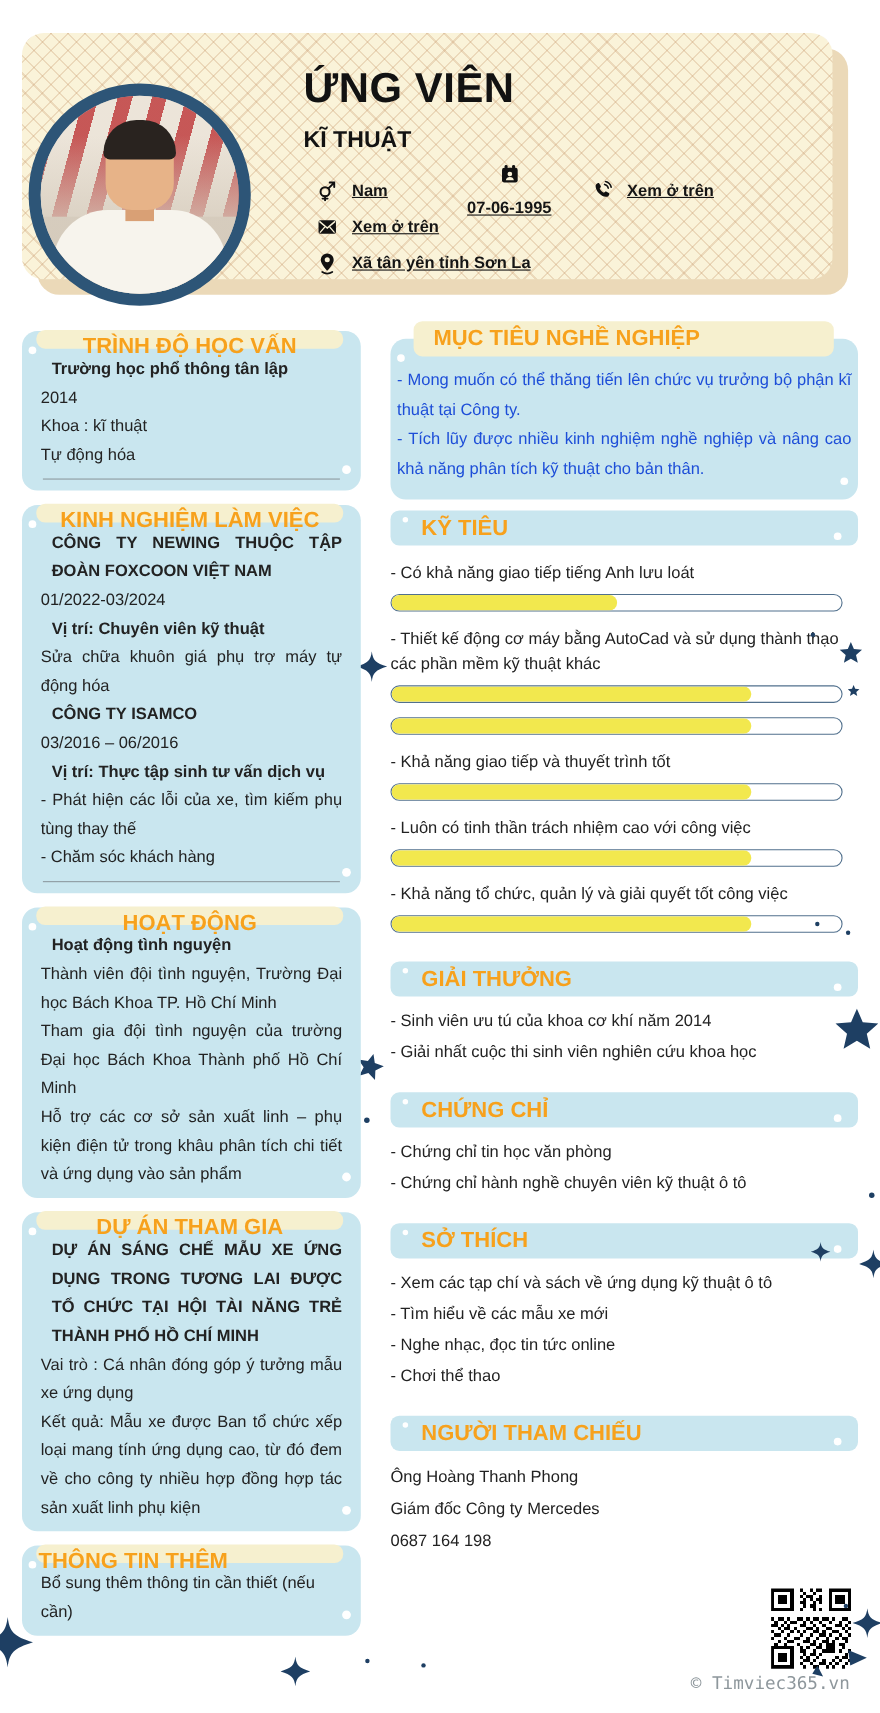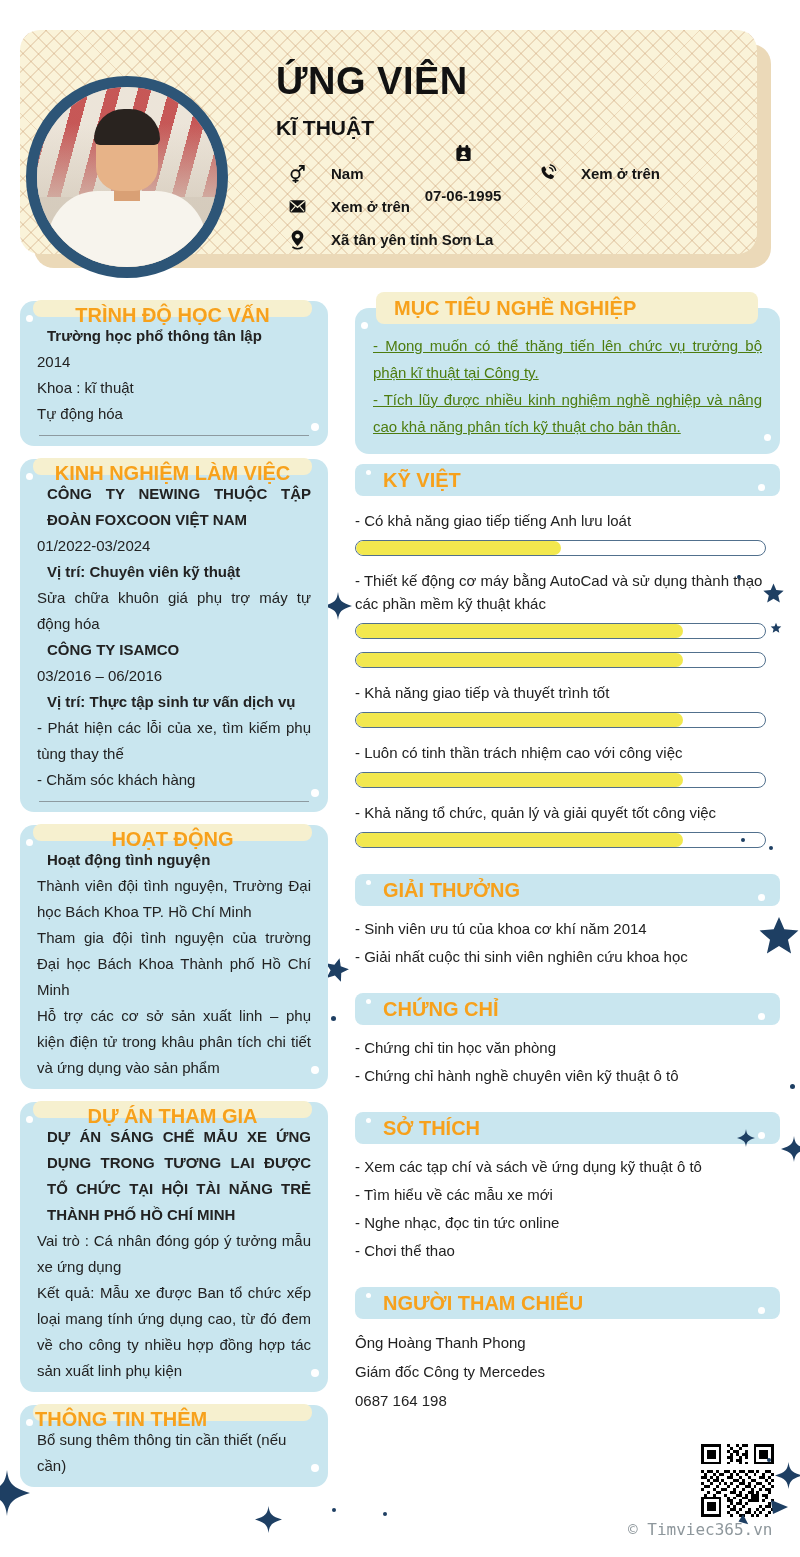--- a/index.html
+++ b/index.html
@@ -20,21 +20,21 @@
   .ph-fade{position:absolute;inset:0;background:linear-gradient(180deg,rgba(223,214,200,0) 20%,rgba(213,203,188,.95) 75%);}
   .ph-shirt{position:absolute;left:50%;transform:translateX(-50%);bottom:-16px;width:158px;height:92px;background:#f7f4ed;border-radius:50px 50px 0 0;}
   .ph-neck{position:absolute;left:50%;transform:translateX(-50%);bottom:66px;width:26px;height:20px;background:#d9a075;}
   .ph-head{position:absolute;left:50%;transform:translateX(-50%);bottom:76px;width:62px;height:74px;background:#e7b388;border-radius:28px 28px 24px 24px;}
   .ph-hair{position:absolute;left:50%;transform:translateX(-50%);bottom:122px;width:66px;height:36px;background:#29231f;border-radius:30px 30px 6px 6px;}
 
   .name{position:absolute;left:276px;top:60px;margin:0;font-size:38px;font-weight:800;letter-spacing:.5px;color:#121212;}
   .role{position:absolute;left:276px;top:116px;margin:0;font-size:21px;font-weight:700;color:#121212;}
   .contacts{position:absolute;left:288px;top:157px;width:485px;font-size:15px;font-weight:600;color:#151515;}
   .contact-row{display:flex;align-items:center;height:33px;}
-  .contact{display:flex;align-items:center;gap:24px;}
+  .contact{display:flex;align-items:center;gap:13px;text-decoration:underline;}
   .contact.w1{width:100px;} .contact.w2{width:150px;flex-direction:column;}
   .cicon{display:inline-flex;line-height:0;color:#111;}
 
   
   .col-left{position:absolute;left:20px;top:300px;width:308px;}
   .col-right{position:absolute;left:355px;top:292px;width:425px;}
 
   .yhead{position:relative;z-index:2;margin:0 16px 0 13px;height:17px;line-height:31px;background:#F6F0CF;
     border-radius:8px;text-align:center;color:#F7A11C;font-size:20px;font-weight:700;}
   .yhead.left-align{text-align:left;padding-left:2px;}
@@ -46,21 +46,21 @@
   .card hr{border:none;border-top:1px solid #8d9aa0;margin:8px 2px 2px;}
   .card::before{content:"";position:absolute;left:6px;top:14px;width:7px;height:7px;border-radius:50%;background:#fff;}
   .card::after{content:"";position:absolute;right:9px;bottom:15px;width:8px;height:8px;border-radius:50%;background:#fff;}
   .lsec{margin-bottom:12px;}
   .job2{margin-top:20px;}
 
   
   .yhead-obj{position:relative;z-index:2;margin-left:21px;width:382px;height:32px;line-height:32px;background:#F6F0CF;
     border-radius:8px;color:#F7A11C;font-size:20px;font-weight:700;padding-left:18px;box-sizing:border-box;}
   .card-obj{position:relative;z-index:1;margin-top:-16px;background:#C9E6EF;border-radius:14px;
-    padding:24px 18px 14px;font-size:15px;line-height:27px;color:#4d7c0f;text-decoration:underline;}
+    padding:24px 6px 14px;font-size:15px;line-height:27px;color:#1d4ed8;}
   .card-obj p{margin:0;text-align:justify;}
   .card-obj::before{content:"";position:absolute;left:6px;top:14px;width:7px;height:7px;border-radius:50%;background:#fff;}
   .card-obj::after{content:"";position:absolute;right:9px;bottom:13px;width:7px;height:7px;border-radius:50%;background:#fff;}
 
   .bhead{position:relative;height:32px;line-height:32px;background:#C9E6EF;border-radius:8px;color:#F7A11C;
     font-size:20px;font-weight:700;padding-left:28px;}
   .bhead::before{content:"";position:absolute;left:11px;top:6px;width:5px;height:5px;border-radius:50%;background:#fff;}
   .bhead::after{content:"";position:absolute;right:15px;bottom:5px;width:7px;height:7px;border-radius:50%;background:#fff;}
   .mt10{margin-top:10px;} .mt22{margin-top:22px;} .mt26{margin-top:26px;}
 
@@ -219,21 +219,21 @@
 
     <section>
       <div class="yhead-obj">MỤC TIÊU NGHỀ NGHIỆP</div>
       <div class="card-obj">
         <p>- Mong muốn có thể thăng tiến lên chức vụ trưởng bộ phận kĩ thuật tại Công ty.</p>
         <p>- Tích lũy được nhiều kinh nghiệm nghề nghiệp và nâng cao khả năng phân tích kỹ thuật cho bản thân.</p>
       </div>
     </section>
 
     <section>
-      <div class="bhead mt10">KỸ VIỆT</div>
+      <div class="bhead mt10">KỸ TIÊU</div>
       <div class="skill">
         <div class="skill-label">- Có khả năng giao tiếp tiếng Anh lưu loát</div>
         <div class="skill-bar">
             <div class="skill-fill" style="width: 50%;"></div>
           </div>
       </div>
       <div class="skill">
         <div class="skill-label">- Thiết kế động cơ máy bằng AutoCad và sử dụng thành thạo các phần mềm kỹ thuật khác</div>
         <div class="skill-bar">
             <div class="skill-fill" style="width: 80%;"></div>

